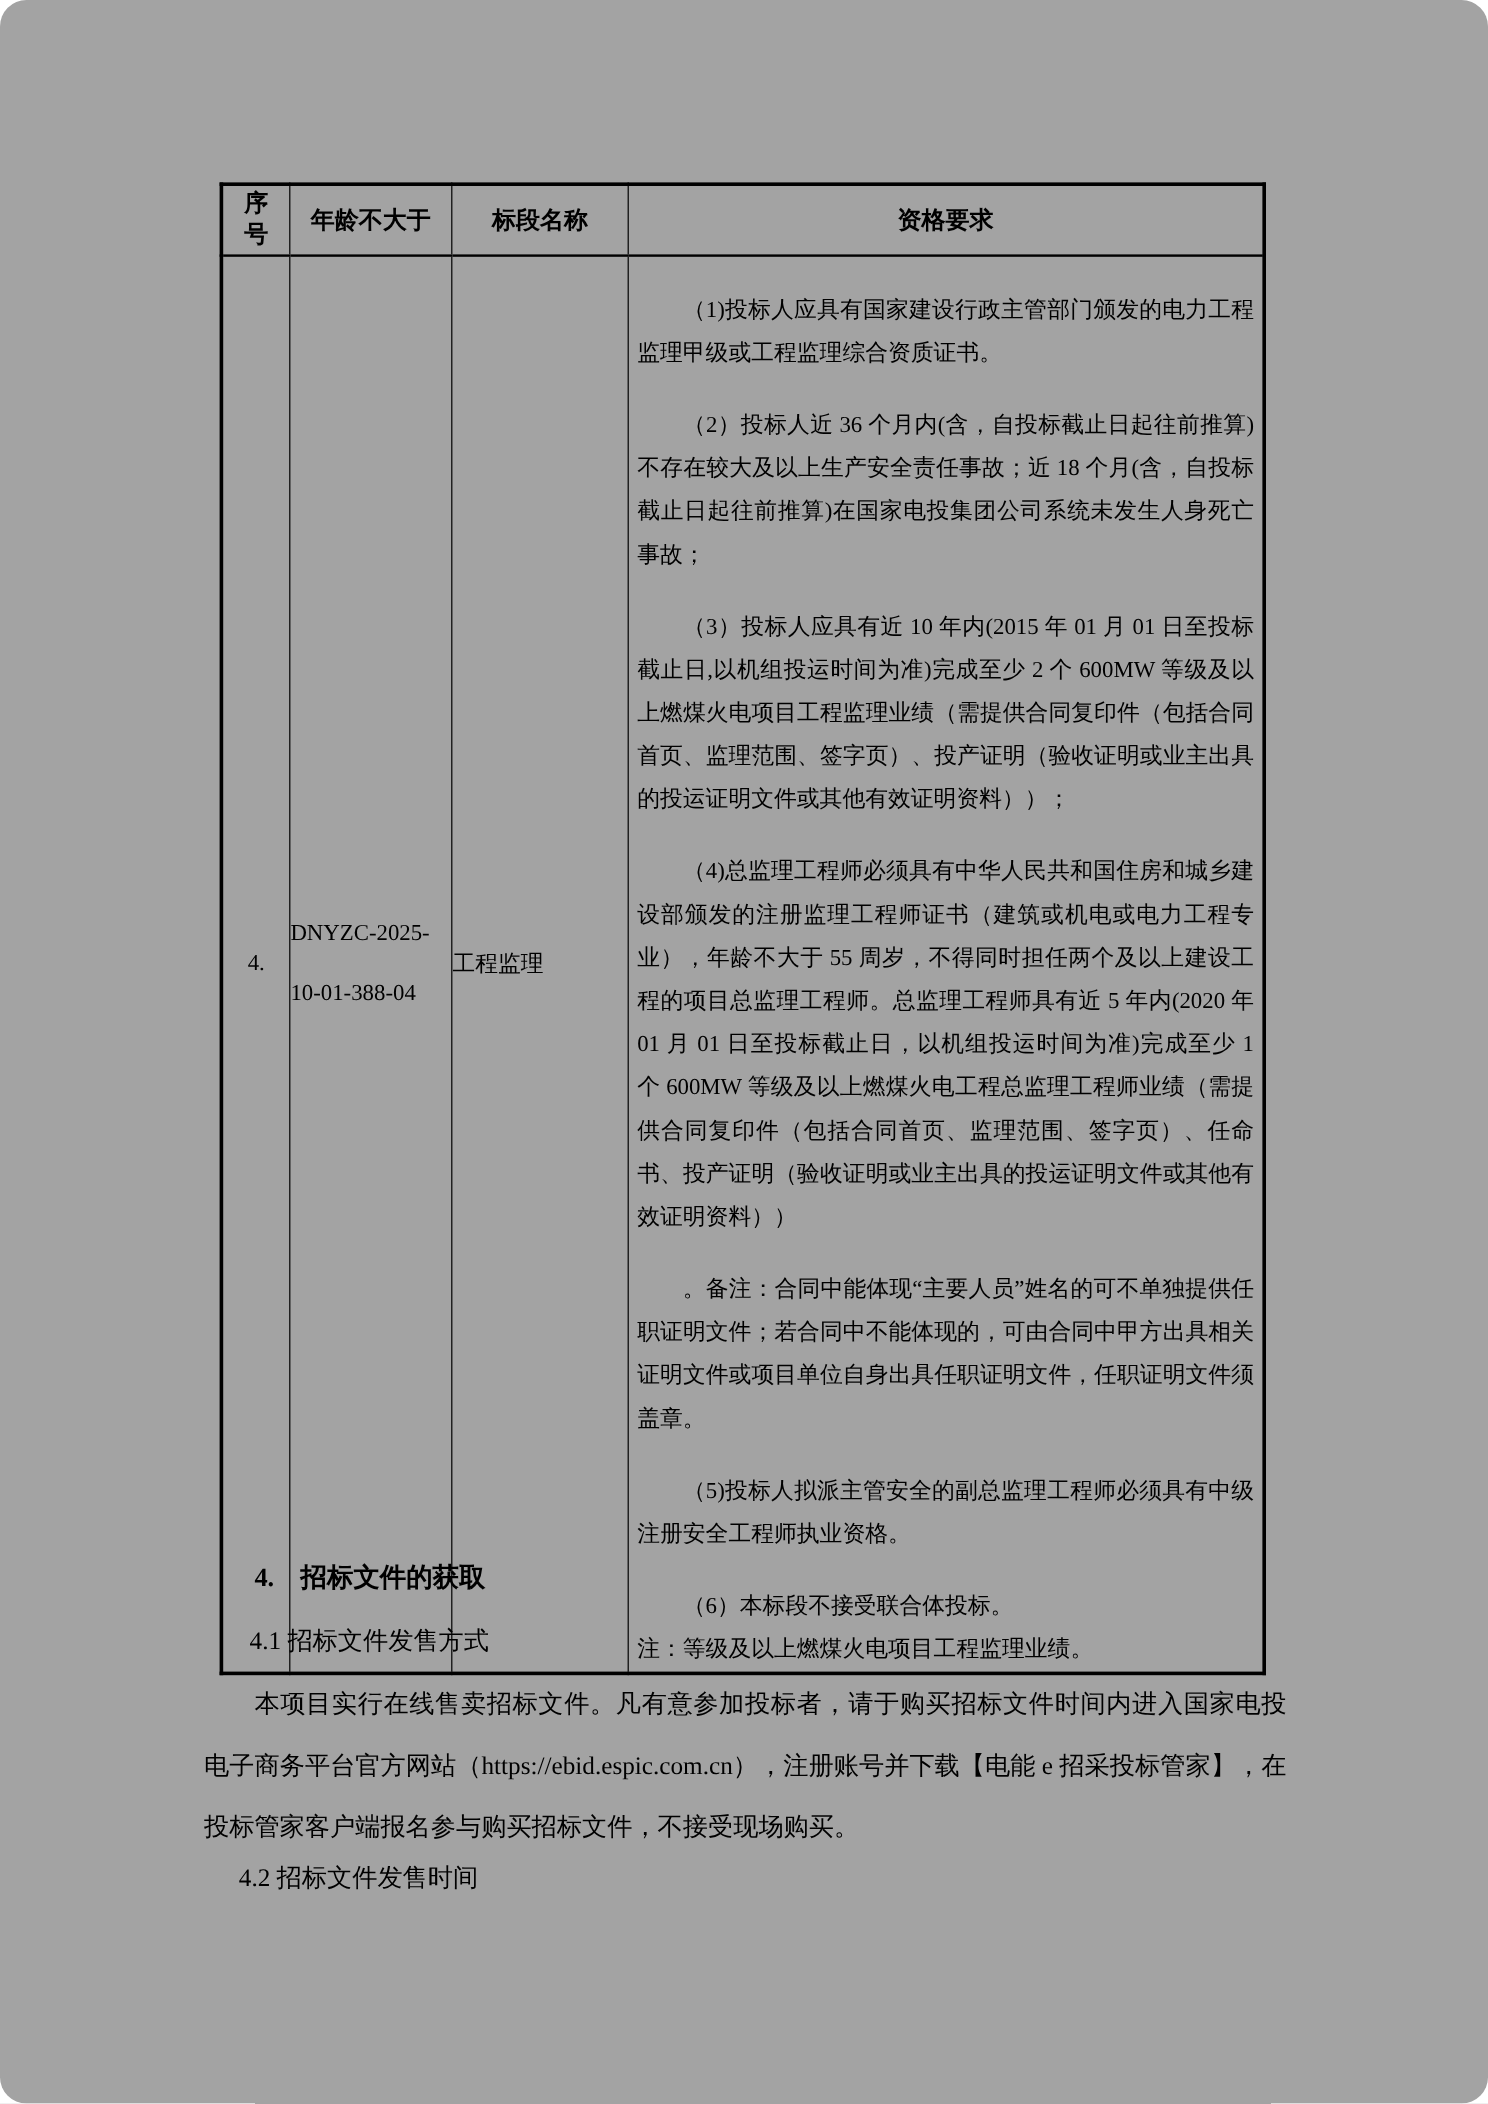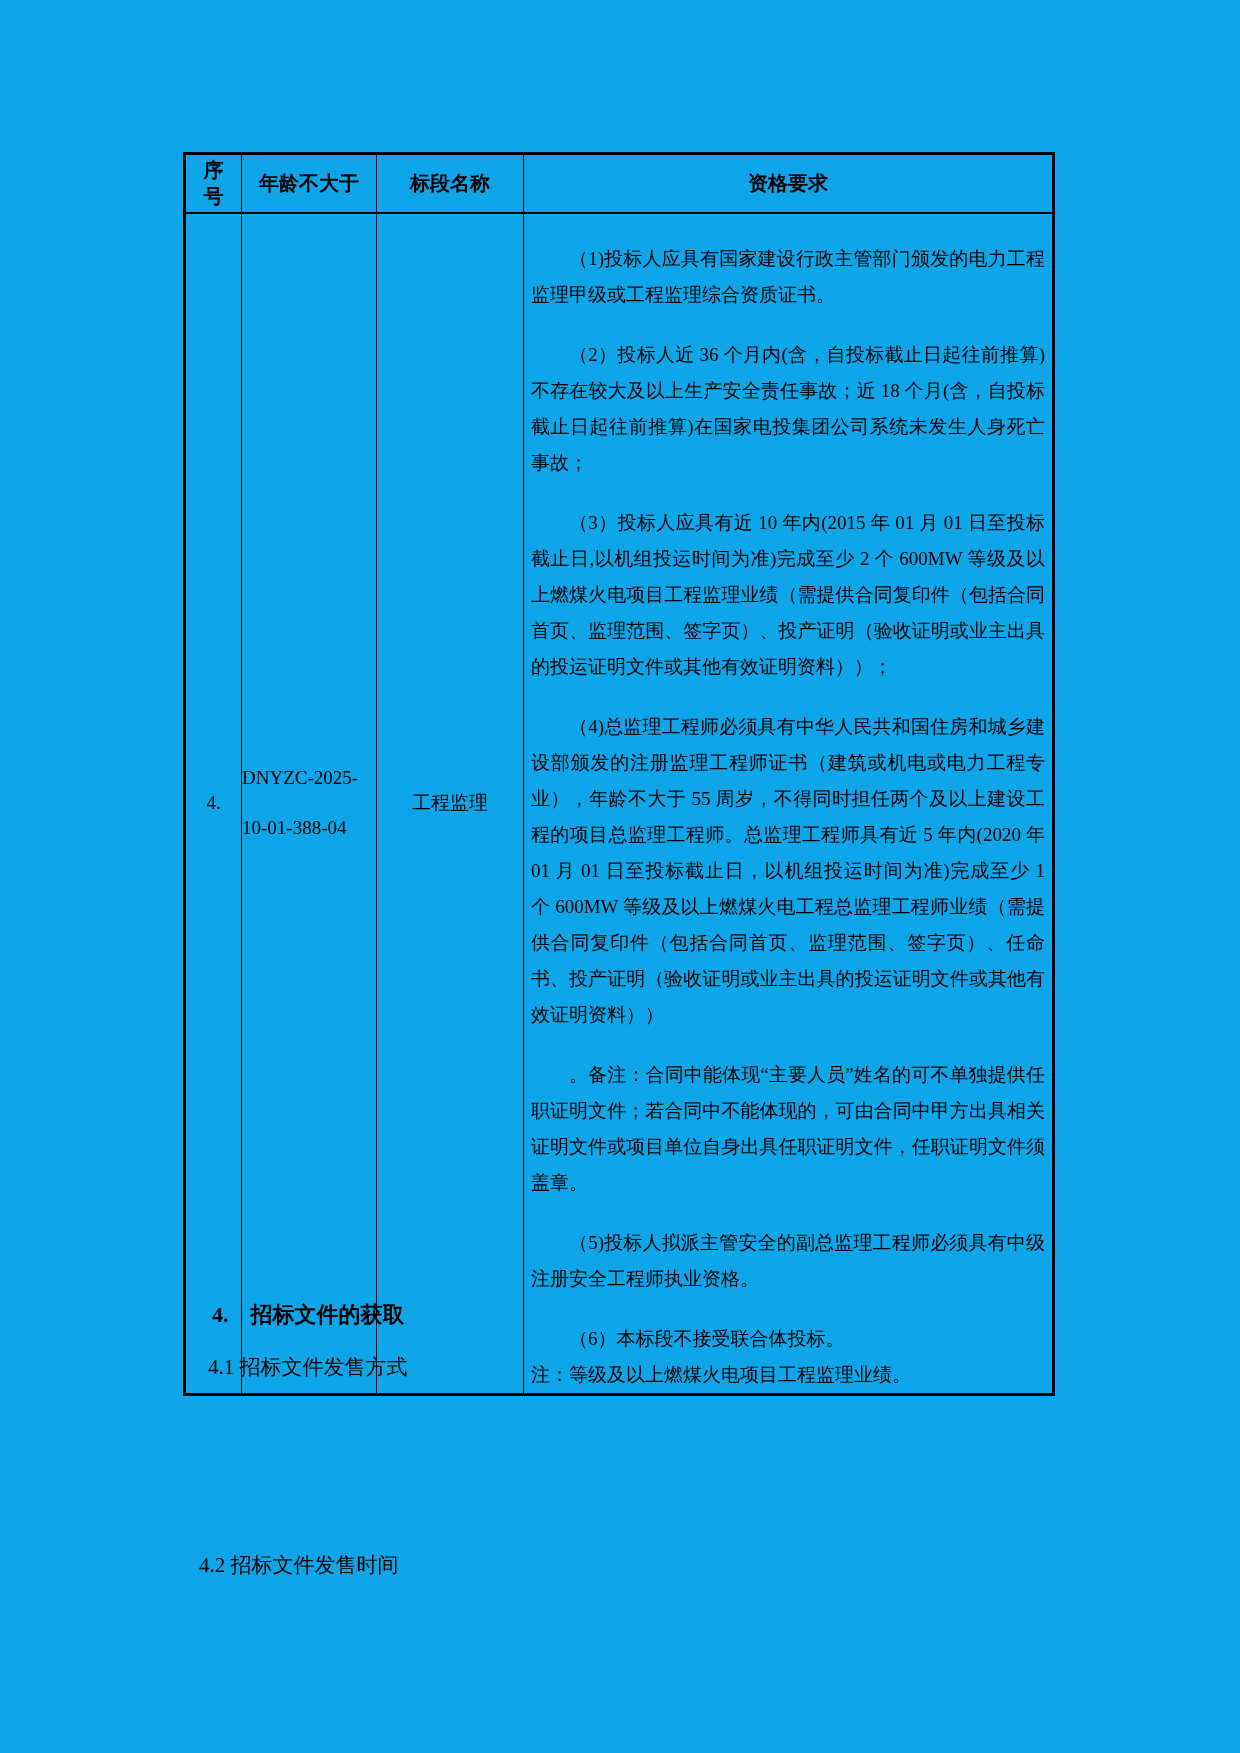--- a/index.html
+++ b/index.html
@@ -1,24 +1,25 @@
 <!DOCTYPE html>
 <html><head>
 <meta charset="utf-8">
 <style>
   * { margin: 0; padding: 0; box-sizing: border-box; }
   html, body { background: #ffffff; }
   .page {
     position: relative;
     width: 1240px;
     height: 1753px;
-    background: #0ea5e9;
+    background: #a3a3a3;
     color: #000000;
     font-family: "Liberation Serif", "DejaVu Serif", serif;
     overflow: hidden;
+    border-radius: 22px;
   }
 
   
   table.doc-table {
     position: absolute;
     left: 183px;
     top: 152px;
     width: 869px;
     border-collapse: collapse;
     table-layout: fixed;
@@ -48,21 +49,21 @@
   td.cell-serial {
     text-align: center; vertical-align: middle;
     font-size: 19px;
   }
   td.cell-tender {
     vertical-align: middle;
     font-size: 19px;
   }
   td.cell-tender .tender-line { line-height: 50px; }
   td.cell-section {
-    text-align: center; vertical-align: middle;
+    vertical-align: middle;
     font-size: 19px;
   }
   td.cell-req {
     vertical-align: top;
     height: 1012px;
     overflow: hidden;
     padding: 3px 7px 0 7px;
     font-size: 19px;
     line-height: 36px;
   }
@@ -155,16 +156,17 @@
       </tr>
     </tbody>
   </table>
 
   <div class="sec-heading">
     <span class="heading-num">4.</span><span>招标文件的获取</span>
   </div>
 
   <div class="sec-sub1">4.1 招标文件发售方式</div>
 
+  <div class="sec-para">本项目实行在线售卖招标文件。凡有意参加投标者，请于购买招标文件时间内进入国家电投电子商务平台官方网站（https://ebid.espic.com.cn），注册账号并下载【电能 e 招采投标管家】，在投标管家客户端报名参与购买招标文件，不接受现场购买。</div>
 
   <div class="sec-sub2">4.2 招标文件发售时间</div>
 
 </div>
 
 </body></html>

